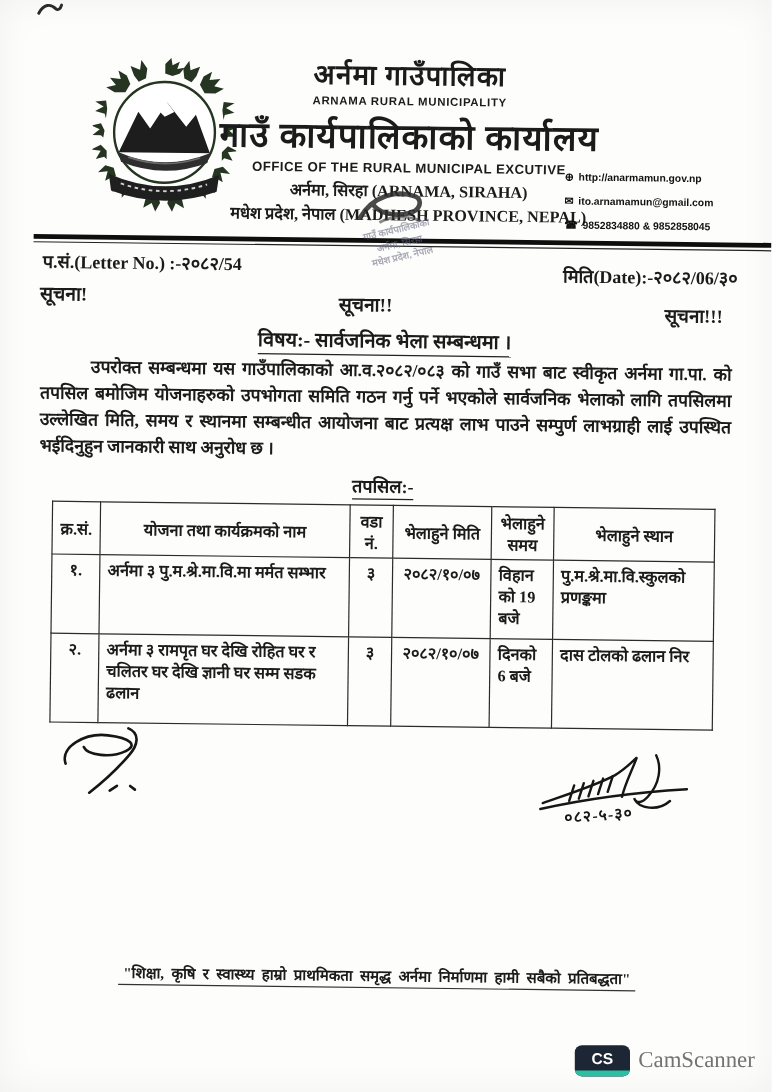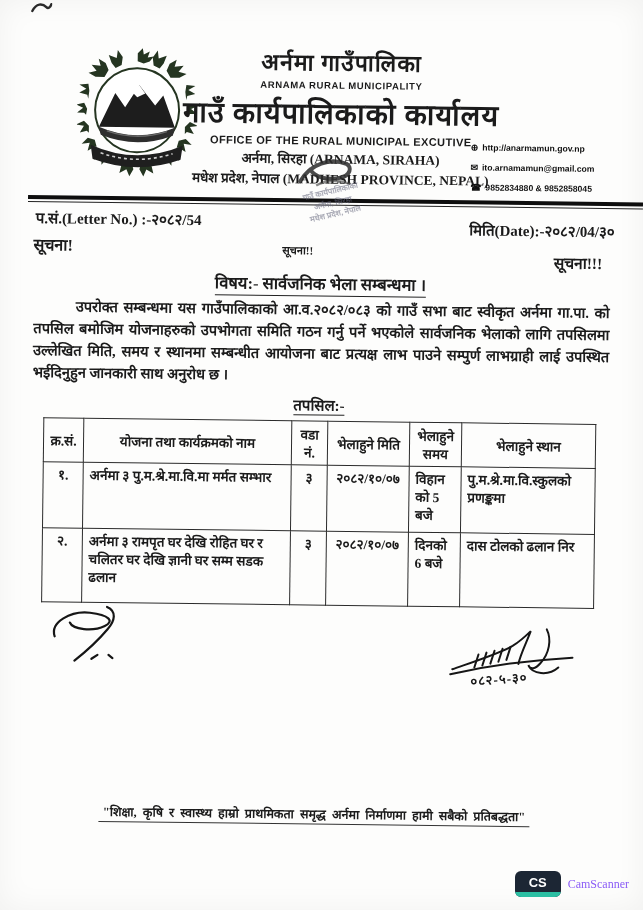--- a/index.html
+++ b/index.html
@@ -25,21 +25,21 @@
   .contact .c-line { display:flex; align-items:center; gap:4px; margin-bottom:10px; white-space:nowrap; }
   .c-icon { font-size:9px; }
 
   .divider  { position:absolute; left:28px; top:195px; width:615px; height:4px; background:#0e0e0e; }
   .divider2 { position:absolute; left:28px; top:201px; width:615px; height:1.4px; background:#222; }
 
   
   .letter-no { position:absolute; left:36px;  top:207px; font-size:15px; font-weight:700; }
   .date-line { position:absolute; right:28px; top:214px; font-size:15px; font-weight:700; }
   .notice-1 { position:absolute; left:34px;  top:233px; font-size:16px; font-weight:700; }
-  .notice-2 { position:absolute; left:283px; top:239px; font-size:11px; font-weight:700; }
+  .notice-2 { position:absolute; left:283px; top:239px; font-size:16px; font-weight:700; }
   .notice-3 { position:absolute; right:40px; top:245px; font-size:15.5px; font-weight:700; }
 
   .subject { position:absolute; left:0; top:268px; width:100%; text-align:center; }
   .subject span { font-size:16.5px; font-weight:700; border-bottom:1.6px solid #222; padding-bottom:2px; }
 
   .body-par { position:absolute; left:35px; top:296px; width:576px; font-size:14.6px; font-weight:600;
               line-height:1.5; text-align:justify; text-indent:42px; }
 
   .tapsil { position:absolute; left:0; top:391px; width:100%; text-align:center; }
   .tapsil span { font-size:15px; font-weight:700; border-bottom:1.5px solid #222; padding-bottom:1px; }
@@ -68,21 +68,21 @@
   .slogan { position:absolute; left:0; top:801px; width:100%; text-align:center; }
   .slogan span { font-size:12.5px; font-weight:700; border-bottom:1.4px solid #333; padding:0 4px 2px; word-spacing:3px; }
 
   .camscanner { position:absolute; right:14px; top:871px; display:flex; align-items:center; gap:7px;
                 transform:none; font-family:"Liberation Serif",serif; }
   .cs-badge { position:relative; width:46px; height:26px; border-radius:6px; background:#1c2634; overflow:hidden;
               display:flex; align-items:center; justify-content:center; }
   .cs-badge::after { content:""; position:absolute; left:0; right:0; bottom:0; height:5px;
                      background:#2bbfa3; border-radius:0 0 6px 6px; }
   .cs-letters { color:#fff; font-family:"Liberation Sans",sans-serif; font-weight:700; font-size:13px; margin-top:-3px; }
-  .cs-label { font-size:12px; color:#8b5cf6; }
+  .cs-label { font-size:19px; color:#737373; }
 </style>
 </head>
 <body>
 
 <div class="page">
   <div class="sheet">
 
     <svg class="corner-mark" width="22" height="14" viewBox="0 0 22 14">
       <path d="M2,10 C6,2 12,2 16,6 C18,8 20,6 21,3" stroke="#2a2a2a" stroke-width="2.4" fill="none" stroke-linecap="round"></path>
     </svg>
@@ -146,21 +146,21 @@
       </div>
     </div>
 
     <div class="divider"></div>
     <div class="divider2"></div>
 
     <div class="letter-no">
       <span>प.सं.(Letter No.) :-</span><span>२०८२/54</span>
     </div>
     <div class="date-line">
-      <span>मिति(Date):-</span><span>२०८२/04/३०</span>
+      <span>मिति(Date):-</span><span>२०८२/06/३०</span>
     </div>
 
     <div class="notice-1">सूचना!</div>
     <div class="notice-2">सूचना!!</div>
     <div class="notice-3">सूचना!!!</div>
 
     <div class="stamp">
       <div>गाउँ कार्यपालिकाको</div>
       <div>अर्नमा, सिरहा</div>
       <div>मधेश प्रदेश, नेपाल</div>
@@ -196,21 +196,21 @@
         <th>वडा नं.</th>
         <th>भेलाहुने मिति</th>
         <th>भेलाहुने समय</th>
         <th>भेलाहुने स्थान</th>
       </tr>
       <tr class="r1">
         <td class="c">१.</td>
         <td>अर्नमा ३ पु.म.श्रे.मा.वि.मा मर्मत सम्भार</td>
         <td class="c">३</td>
         <td class="c">२०८२/१०/०७</td>
-        <td>विहान को 5 बजे</td>
+        <td>विहान को 19 बजे</td>
         <td>पु.म.श्रे.मा.वि.स्कुलको प्रणङ्कमा</td>
       </tr>
       <tr class="r2">
         <td class="c">२.</td>
         <td>अर्नमा ३ रामपृत घर देखि रोहित घर र चलितर घर देखि ज्ञानी घर सम्म सडक ढलान</td>
         <td class="c">३</td>
         <td class="c">२०८२/१०/०७</td>
         <td>दिनको 6 बजे</td>
         <td>दास टोलको ढलान निर</td>
       </tr>

